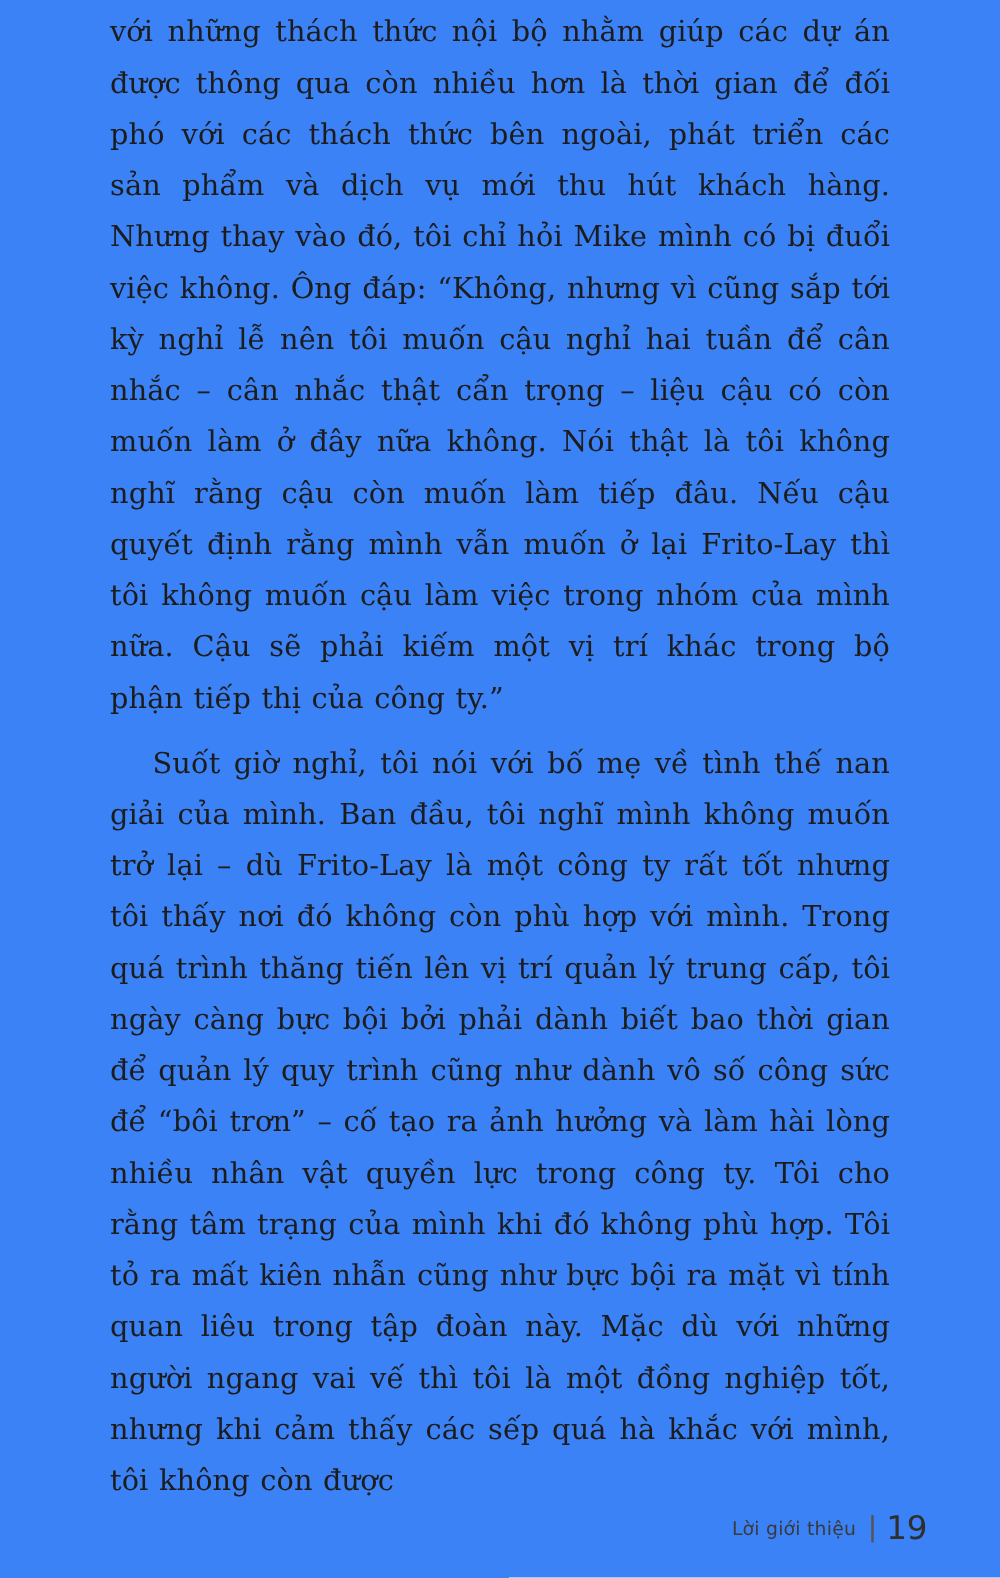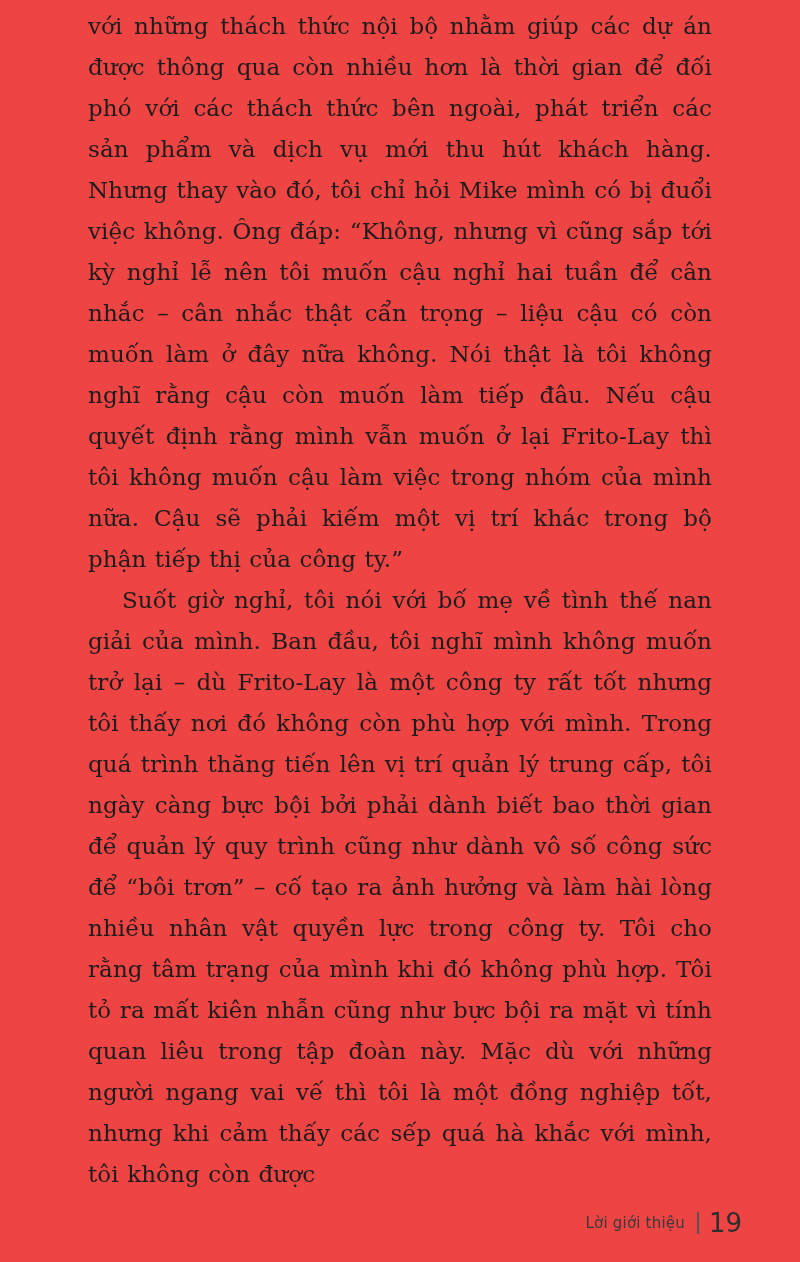--- a/index.html
+++ b/index.html
@@ -4,40 +4,41 @@
 <style>
   html, body {
     margin: 0;
     padding: 0;
     background: #ffffff;
   }
   .page {
     position: relative;
     width: 800px;
     height: 1262px;
-    background: #ef4444;
+    background: #3b82f6;
     overflow: hidden;
     font-family: "DejaVu Serif", "Liberation Serif", serif;
     color: #1c1c1c;
   }
   .content {
     position: absolute;
     top: 6px;
     left: 88px;
     right: 88px;
   }
   .para {
     margin: 0;
     font-size: 23px;
     line-height: 41px;
     text-align: justify;
     letter-spacing: 0.1px;
     word-spacing: 1px;
   }
   .para + .para {
+    margin-top: 11px;
   }
   .para.indent {
     text-indent: 34px;
   }
   .footer {
     position: absolute;
     right: 58px;
     bottom: 24px;
     display: flex;
     align-items: center;

